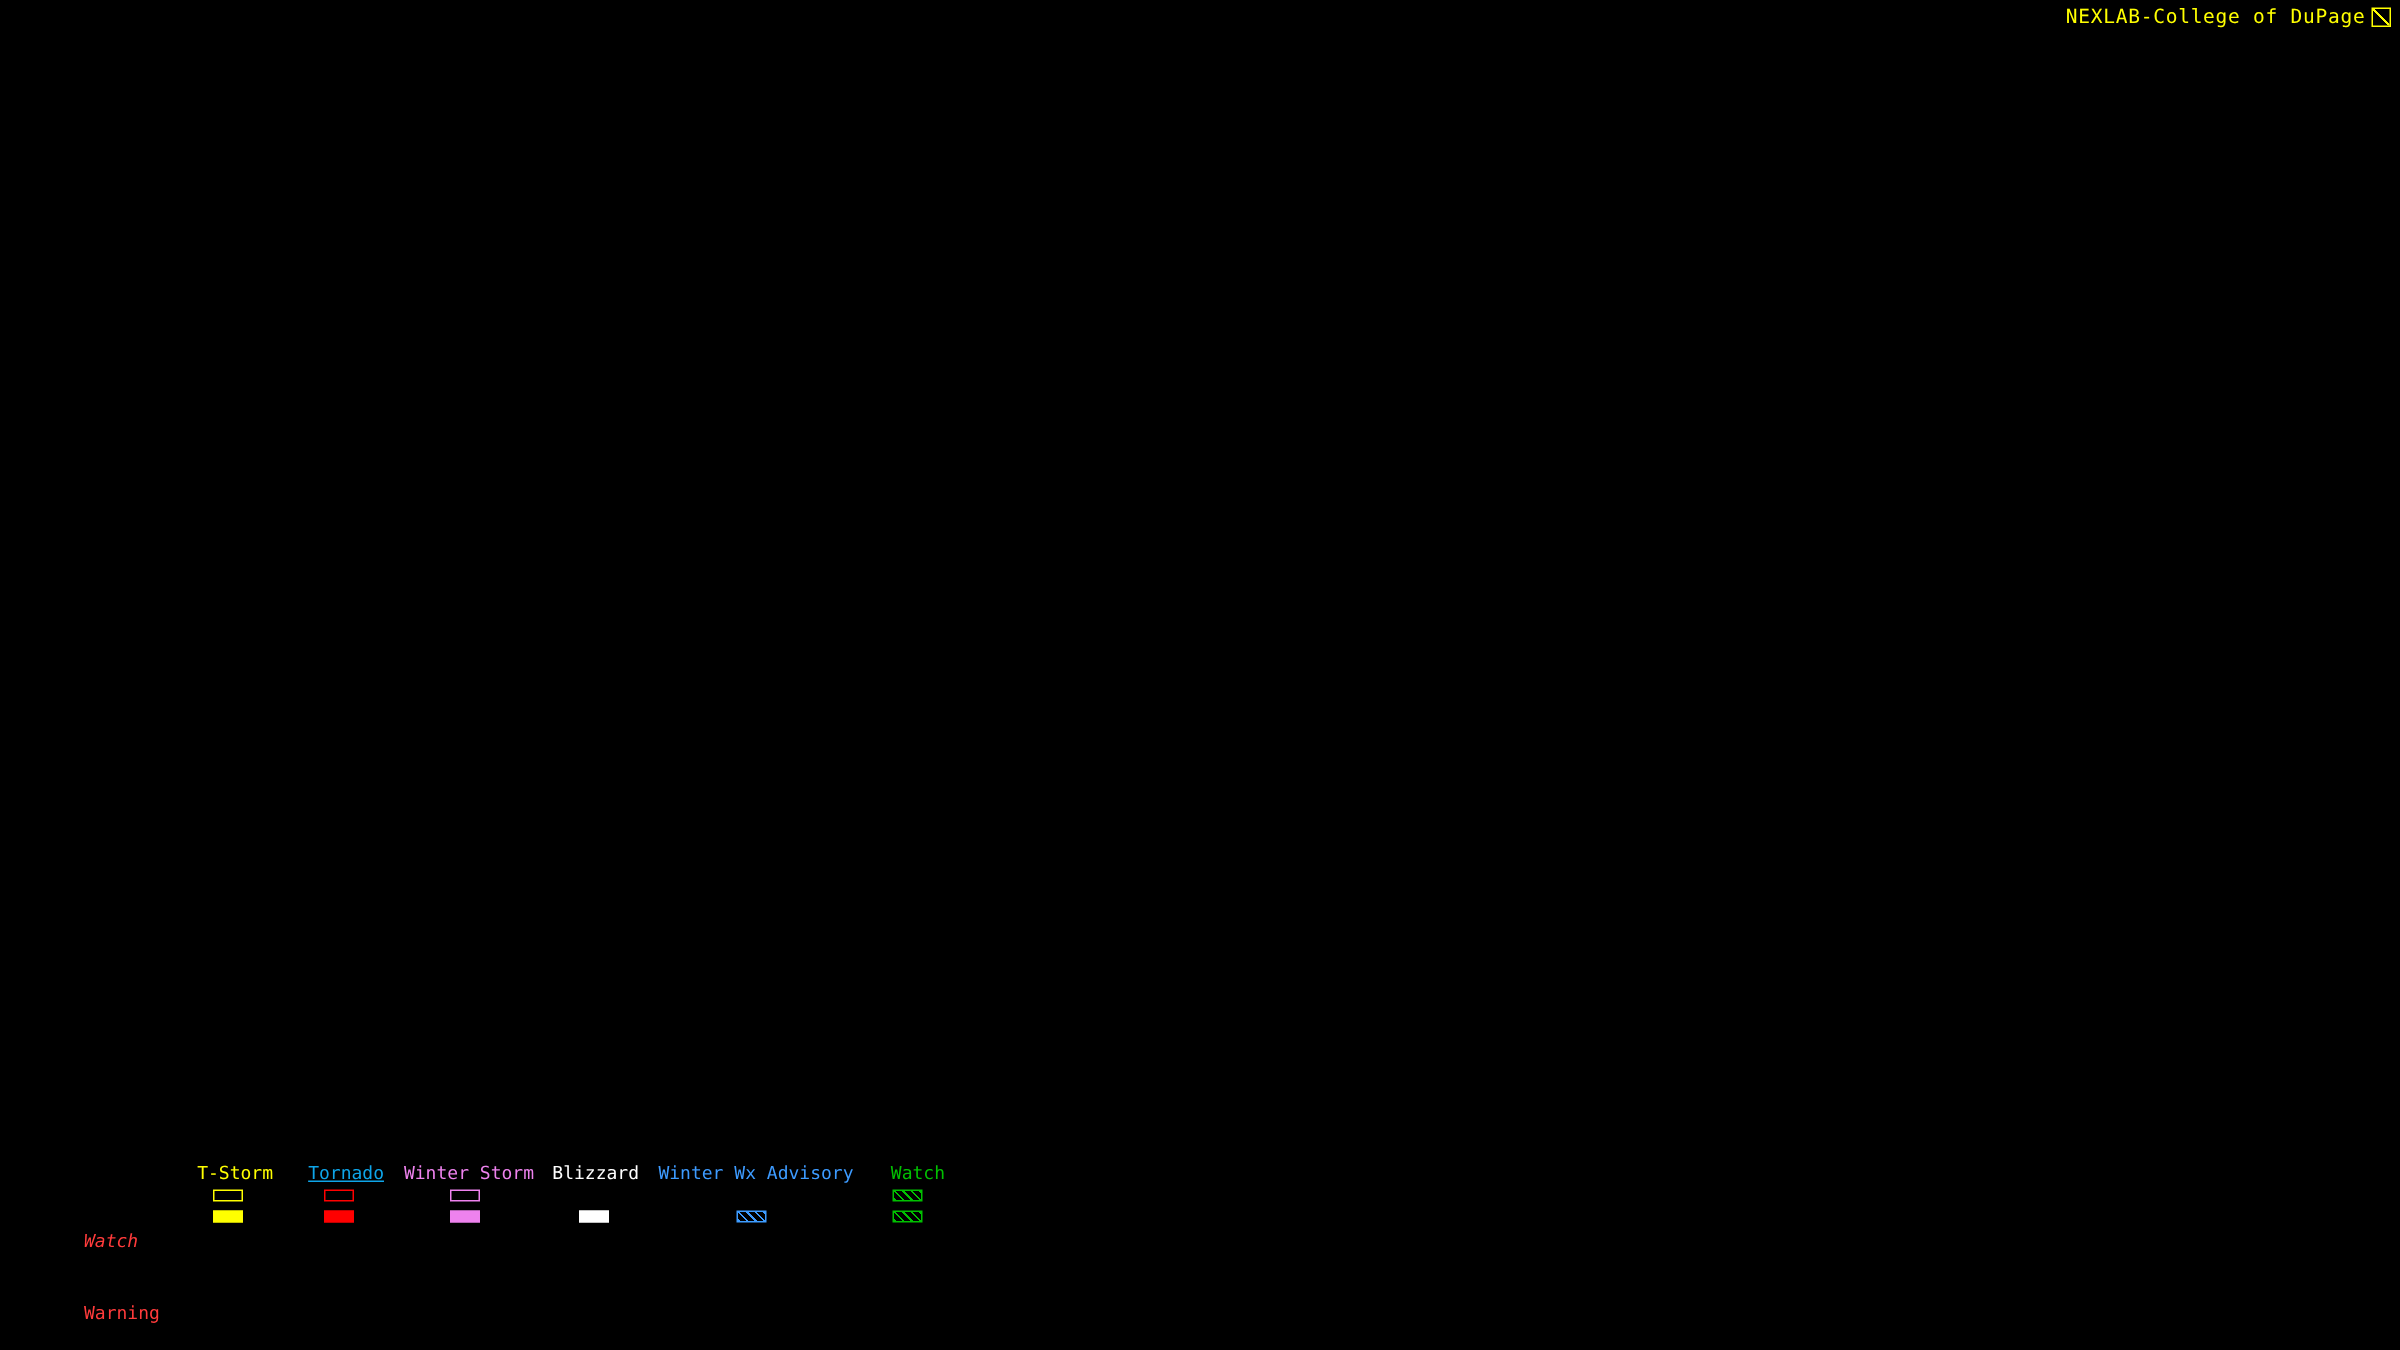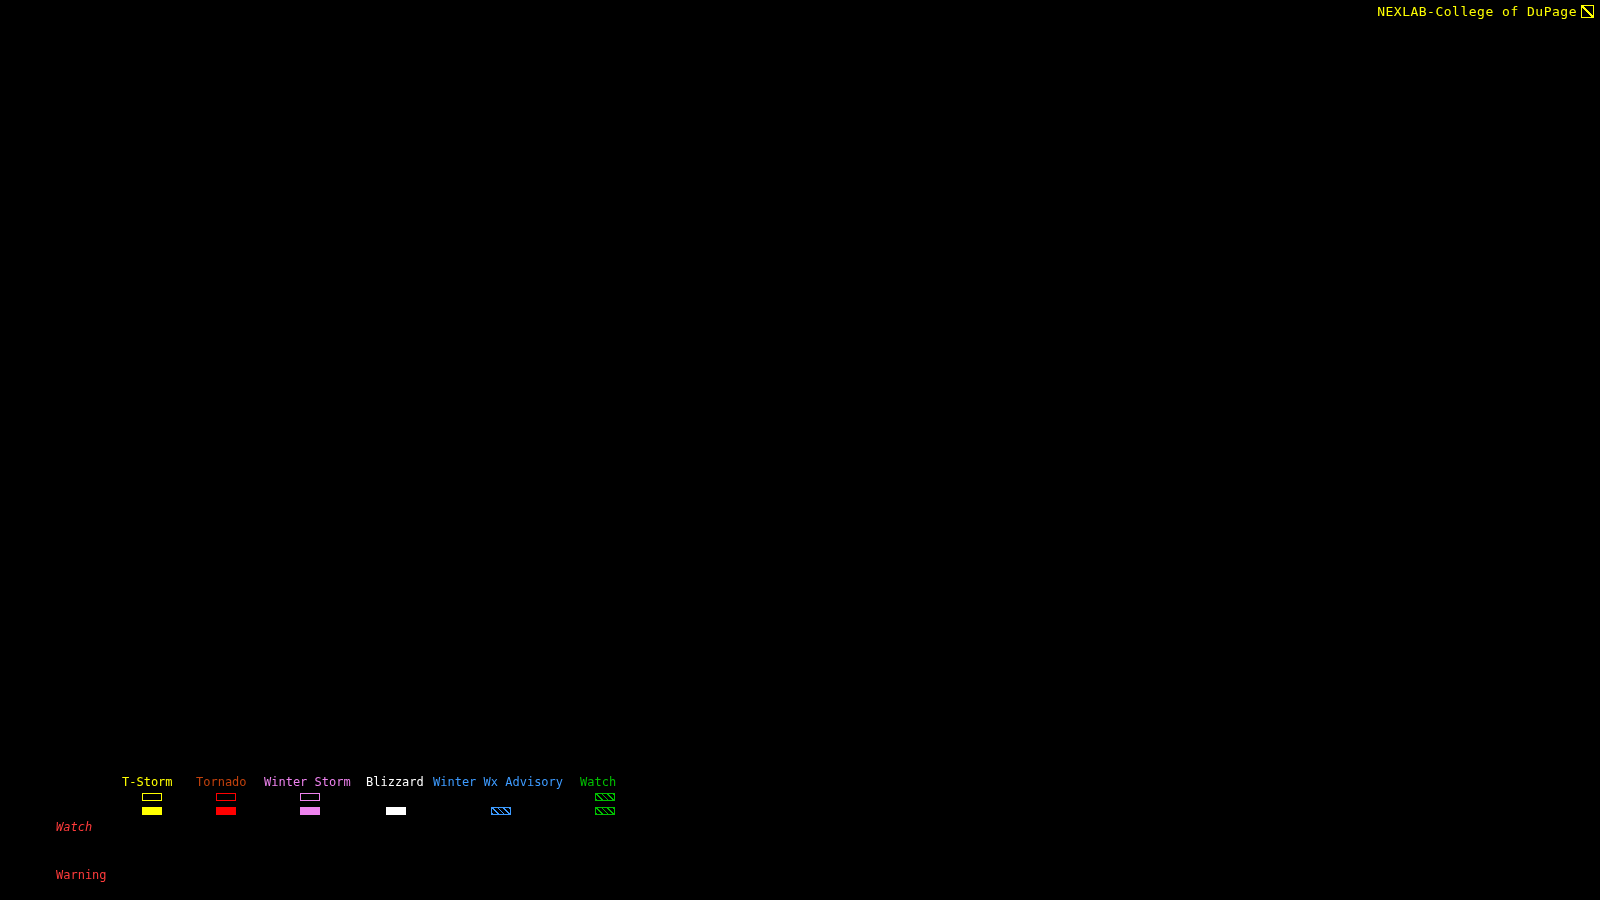--- a/index.html
+++ b/index.html
@@ -57,21 +57,21 @@
     position: absolute;
     left: 56px;
     top: 11px;
     font-size: 12px;
     line-height: 16px;
     white-space: pre;
   }
   .col {
     position: absolute;
     top: 0;
-    text-align: left;
+    text-align: right;
   }
   .hdr {
     font-size: 12px;
     line-height: 13px;
     white-space: pre;
   }
   .swatch {
     width: 20px;
     height: 8px;
     margin: 0 auto;
@@ -99,21 +99,21 @@
       <div class="rowlabel" style="color: rgb(255, 59, 59);">Warning</div>
     </div>
 
     <div class="col" style="left:122px; width:60px;">
       <div class="hdr" style="color: rgb(255, 255, 0);">T-Storm</div>
       <div class="swatch watch" style="border-color: rgb(255, 255, 0);"></div>
       <div class="swatch warning" style="border-color: rgb(255, 255, 0); background: rgb(255, 255, 0);"></div>
     </div>
 
     <div class="col" style="left:196px; width:60px;">
-      <div class="hdr" style="color: #c2410c;">Tornado</div>
+      <div class="hdr" style="color: #0ea5e9; text-decoration: underline;">Tornado</div>
       <div class="swatch watch" style="border-color: rgb(255, 0, 0);"></div>
       <div class="swatch warning" style="border-color: rgb(255, 0, 0); background: rgb(255, 0, 0);"></div>
     </div>
 
     <div class="col" style="left:264px; width:92px;">
       <div class="hdr" style="color: rgb(238, 130, 238);">Winter Storm</div>
       <div class="swatch watch" style="border-color: rgb(238, 130, 238);"></div>
       <div class="swatch warning" style="border-color: rgb(238, 130, 238); background: rgb(238, 130, 238);"></div>
     </div>
 

